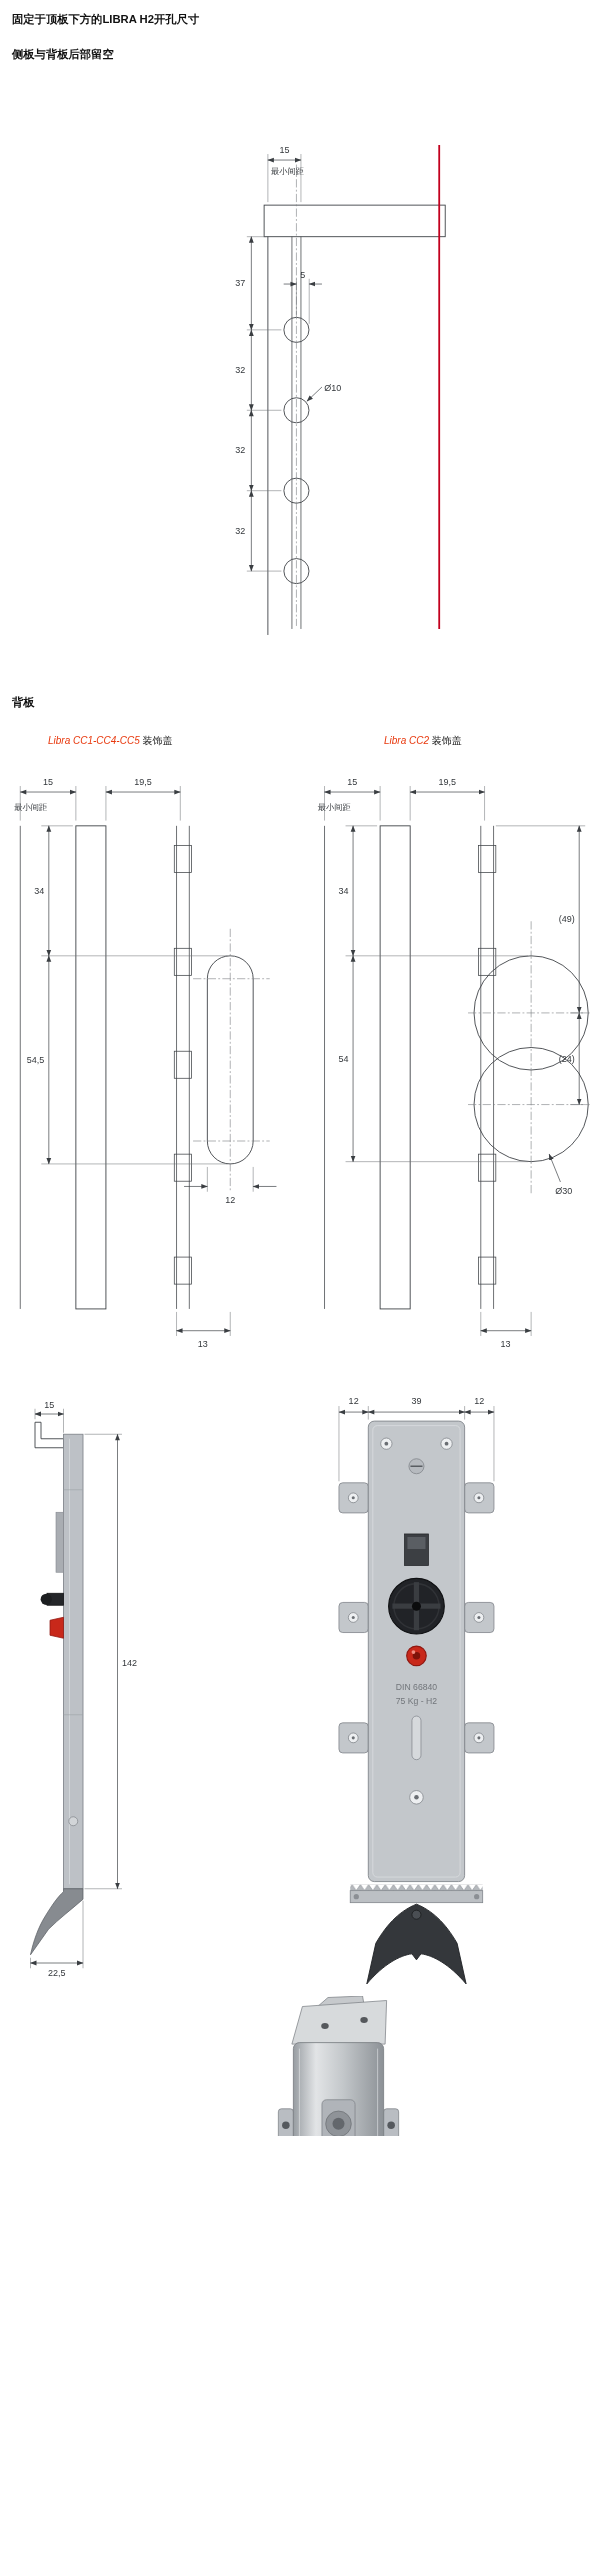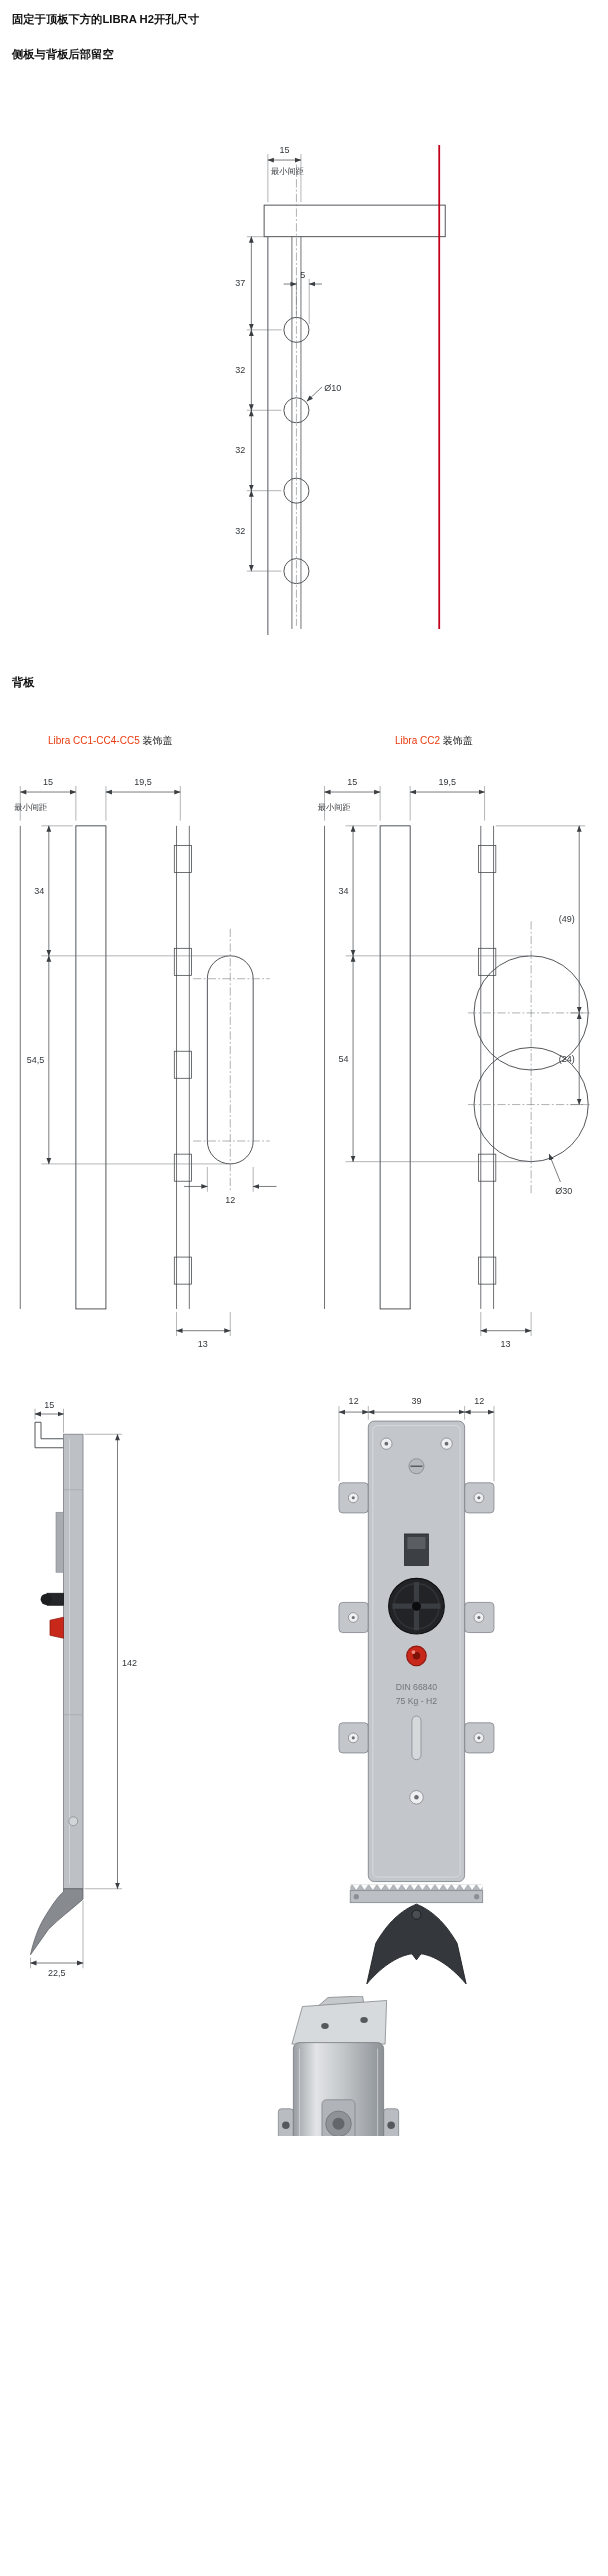--- a/index.html
+++ b/index.html
@@ -2,21 +2,21 @@
 <html style="font-size:12px"><head>
 <meta charset="utf-8">
 <style>
   html,body{margin:0;padding:0;background:#fff;}
   .page{position:relative;width:608px;height:2136px;background:#fff;
         font-family:"Liberation Sans",sans-serif;color:#1d1d1f;overflow:hidden;}
   .abs{position:absolute;}
   .title{font-size:11.3px;font-weight:bold;color:#111;}
   .heading{font-size:11.3px;font-weight:bold;color:#111;}
   .cover-label{font-size:10px;color:#222;}
-  .lab-red{color:#e8380d;}
+  .lab-red{color:#e8380d;font-style:italic;}
   
   .out{stroke:#3f4347;stroke-width:1.2;fill:none;}
   .thin{stroke:#3f4347;stroke-width:1;fill:none;}
   .ext{stroke:#6d7175;stroke-width:0.7;fill:none;}
   .dim{stroke:#3a3e42;stroke-width:0.9;fill:none;}
   .cl{stroke:#7a7e82;stroke-width:0.8;stroke-dasharray:11 3 2.5 3;fill:none;}
   .dtx{font-size:12px;fill:#33373b;font-family:"Liberation Sans",sans-serif;}
   .dtxs{font-size:11px;fill:#33373b;font-family:"Liberation Sans",sans-serif;}
   .eng{font-size:11.5px;fill:#72767b;font-family:"Liberation Sans",sans-serif;}
 </style>
@@ -90,26 +90,26 @@
       <line class="dim" x1="158" y1="193" x2="141" y2="193" marker-end="url(#ae1)"></line>
       <text class="dtx" x="132.5" y="185" text-anchor="middle">5</text>
     </g>
 
     <g>
       <line class="dim" x1="158" y1="330" x2="138" y2="349" marker-end="url(#ae1)"></line>
       <text class="dtx" x="161" y="336">Ø10</text>
     </g>
   </svg>
 
-  <div class="abs heading" style="left:12px;top:675px">背板</div>
+  <div class="abs heading" style="left:12px;top:695px">背板</div>
 
   <div class="abs cover-label" style="left:48px;top:734px">
     <span class="lab-red">Libra CC1-CC4-CC5</span><span> 装饰盖</span>
   </div>
-  <div class="abs cover-label" style="left:395px;top:734px">
+  <div class="abs cover-label" style="left:384px;top:734px">
     <span class="lab-red">Libra CC2</span><span> 装饰盖</span>
   </div>
 
   <svg class="abs" style="left:7.5px;top:774px" width="286" height="580" viewBox="0 0 380 772">
     <defs>
       <pattern id="h2p" width="6" height="6" patternUnits="userSpaceOnUse" patternTransform="rotate(45)">
         <rect width="6" height="6" fill="#f4f5f6"></rect>
         <line x1="0" y1="0" x2="0" y2="6" stroke="#9aa0a5" stroke-width="1.1"></line>
       </pattern>
       <marker id="ae2" markerWidth="9" markerHeight="8" refX="8" refY="4" orient="auto" markerUnits="userSpaceOnUse">

